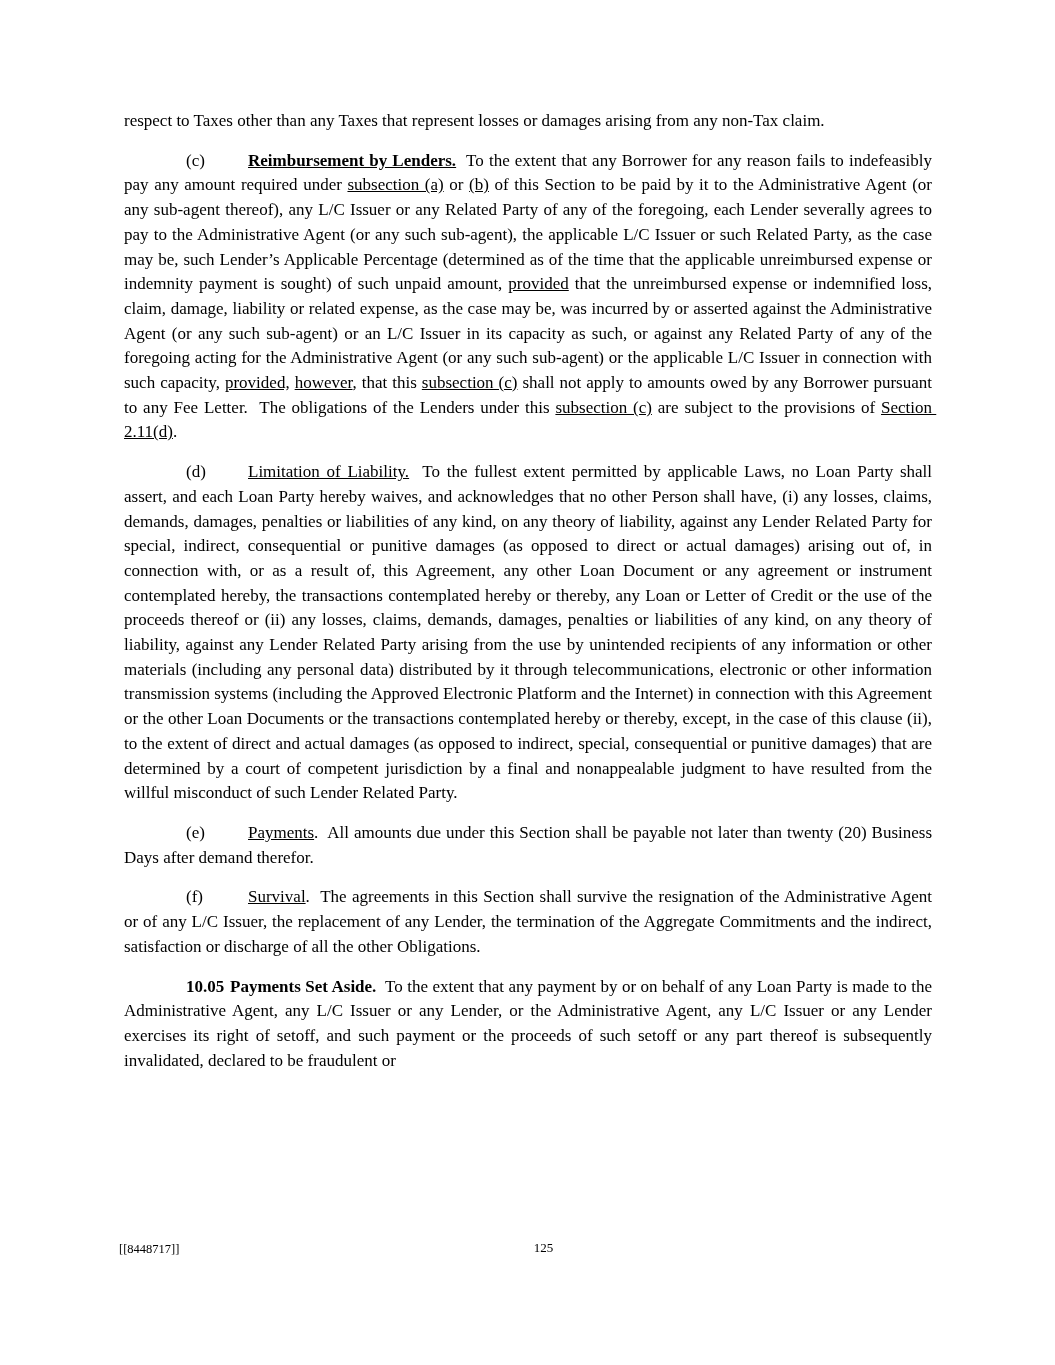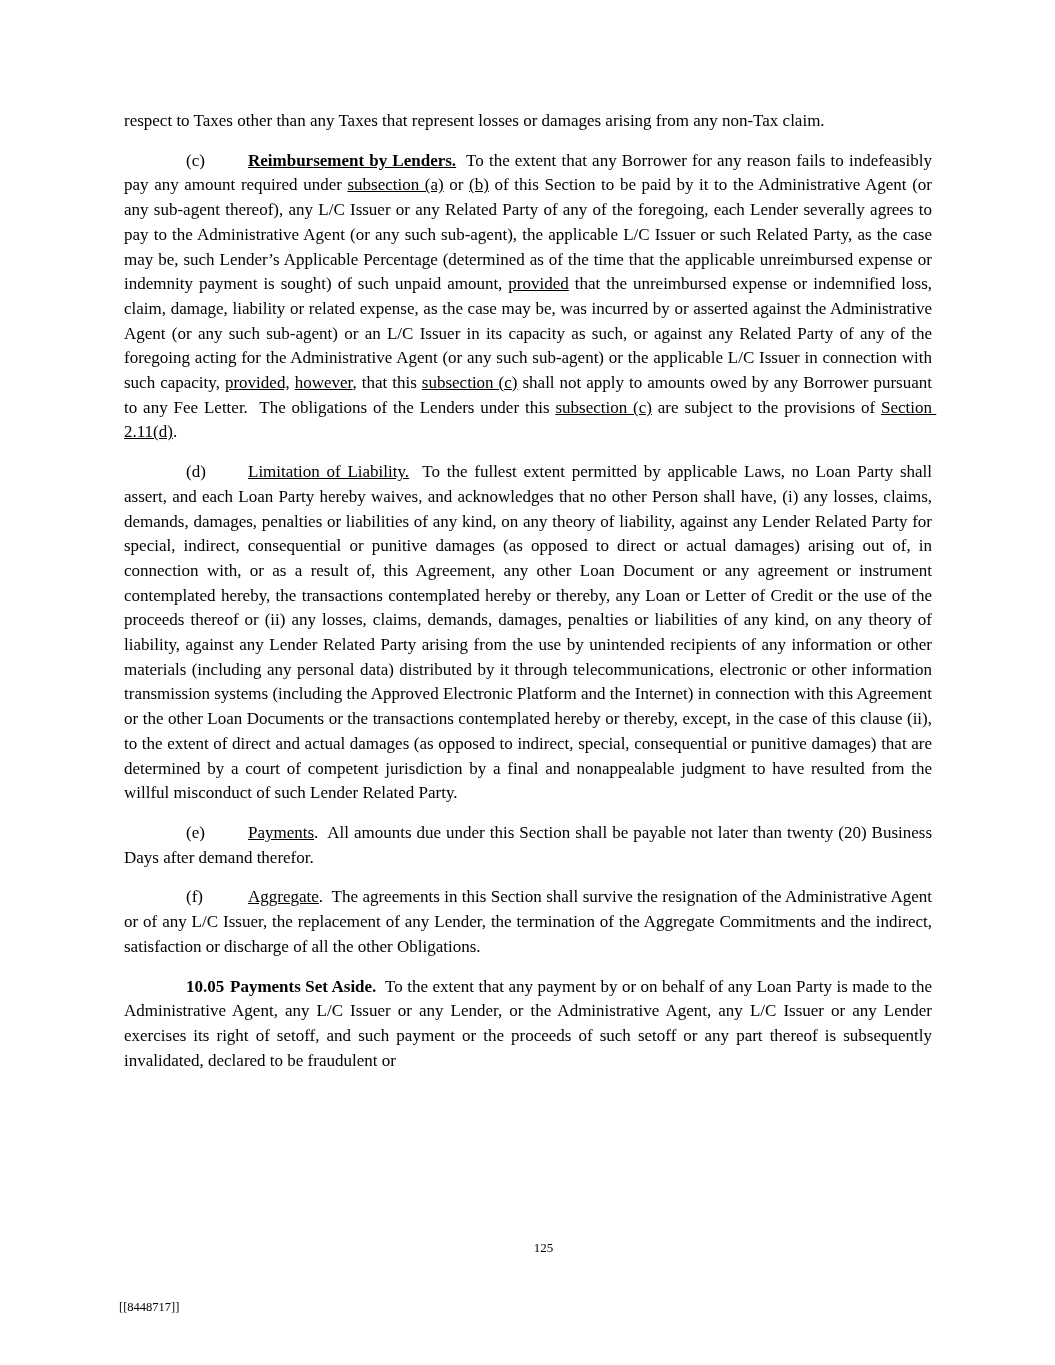--- a/index.html
+++ b/index.html
@@ -47,32 +47,32 @@
   .page-number {
     position: absolute;
     top: 1240px;
     left: 16px;
     width: 100%;
     text-align: center;
     font-size: 13px;
   }
   .doc-id {
     position: absolute;
-    top: 1300px;
+    top: 1242px;
     left: 119px;
     font-size: 12.5px;
   }
 </style>
 </head>
 <body>
 
 <div class="page">
   <div class="content">
       <p class="para"><span>respect to Taxes other than any Taxes that represent losses or damages arising from any non-Tax claim.</span></p>
       <p class="para indent"><span class="tab">(c)</span><span class="b u">Reimbursement by Lenders.</span><span>  To the extent that any Borrower for any reason fails to indefeasibly pay any amount required under </span><span class="u">subsection (a)</span><span> or </span><span class="u">(b)</span><span> of this Section to be paid by it to the Administrative Agent (or any sub-agent thereof), any L/C Issuer or any Related Party of any of the foregoing, each Lender severally agrees to pay to the Administrative Agent (or any such sub-agent), the applicable L/C Issuer or such Related Party, as the case may be, such Lender’s Applicable Percentage (determined as of the time that the applicable unreimbursed expense or indemnity payment is sought) of such unpaid amount, </span><span class="u">provided</span><span> that the unreimbursed expense or indemnified loss, claim, damage, liability or related expense, as the case may be, was incurred by or asserted against the Administrative Agent (or any such sub-agent) or an L/C Issuer in its capacity as such, or against any Related Party of any of the foregoing acting for the Administrative Agent (or any such sub-agent) or the applicable L/C Issuer in connection with such capacity, </span><span class="u">provided,</span><span> </span><span class="u">however</span><span>, that this </span><span class="u">subsection (c)</span><span> shall not apply to amounts owed by any Borrower pursuant to any Fee Letter.  The obligations of the Lenders under this </span><span class="u">subsection (c)</span><span> are subject to the provisions of </span><span class="u">Section 2.11(d)</span><span>.</span></p>
       <p class="para indent"><span class="tab">(d)</span><span class="u">Limitation of Liability.</span><span>  To the fullest extent permitted by applicable Laws, no Loan Party shall assert, and each Loan Party hereby waives, and acknowledges that no other Person shall have, (i) any losses, claims, demands, damages, penalties or liabilities of any kind, on any theory of liability, against any Lender Related Party for special, indirect, consequential or punitive damages (as opposed to direct or actual damages) arising out of, in connection with, or as a result of, this Agreement, any other Loan Document or any agreement or instrument contemplated hereby, the transactions contemplated hereby or thereby, any Loan or Letter of Credit or the use of the proceeds thereof or (ii) any losses, claims, demands, damages, penalties or liabilities of any kind, on any theory of liability, against any Lender Related Party arising from the use by unintended recipients of any information or other materials (including any personal data) distributed by it through telecommunications, electronic or other information transmission systems (including the Approved Electronic Platform and the Internet) in connection with this Agreement or the other Loan Documents or the transactions contemplated hereby or thereby, except, in the case of this clause (ii), to the extent of direct and actual damages (as opposed to indirect, special, consequential or punitive damages) that are determined by a court of competent jurisdiction by a final and nonappealable judgment to have resulted from the willful misconduct of such Lender Related Party.</span></p>
       <p class="para indent"><span class="tab">(e)</span><span class="u">Payments</span><span>.  All amounts due under this Section shall be payable not later than twenty (20) Business Days after demand therefor.</span></p>
-      <p class="para indent"><span class="tab">(f)</span><span class="u">Aggregate</span><span>.  The agreements in this Section shall survive the resignation of the Administrative Agent or of any L/C Issuer, the replacement of any Lender, the termination of the Aggregate Commitments and the indirect, satisfaction or discharge of all the other Obligations.</span></p>
+      <p class="para indent"><span class="tab">(f)</span><span class="u">Survival</span><span>.  The agreements in this Section shall survive the resignation of the Administrative Agent or of any L/C Issuer, the replacement of any Lender, the termination of the Aggregate Commitments and the indirect, satisfaction or discharge of all the other Obligations.</span></p>
       <p class="para indent"><span class="b tab2">10.05</span><span class="b">Payments Set Aside.</span><span>  To the extent that any payment by or on behalf of any Loan Party is made to the Administrative Agent, any L/C Issuer or any Lender, or the Administrative Agent, any L/C Issuer or any Lender exercises its right of setoff, and such payment or the proceeds of such setoff or any part thereof is subsequently invalidated, declared to be fraudulent or</span></p>
     </div>
   <div class="page-number">125</div>
   <div class="doc-id">[[8448717]]</div>
 </div>
 
 </body></html>

